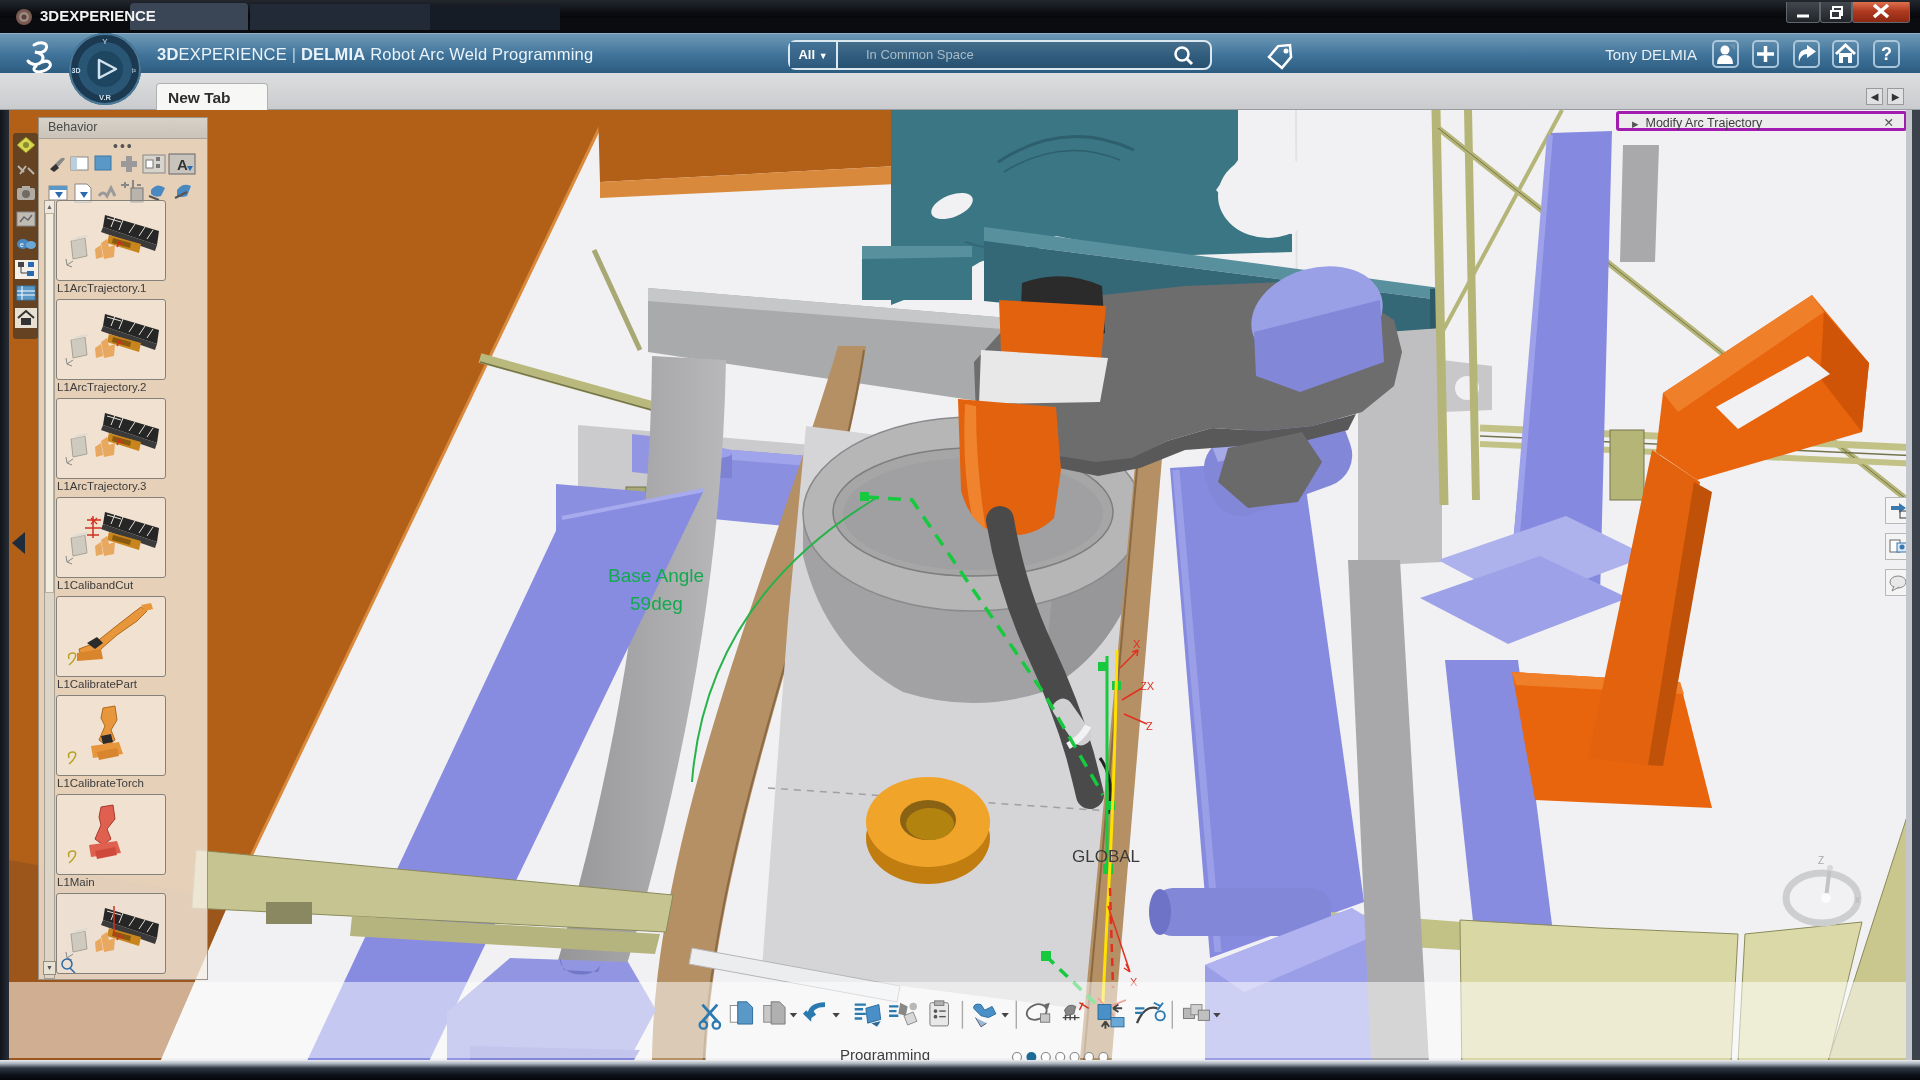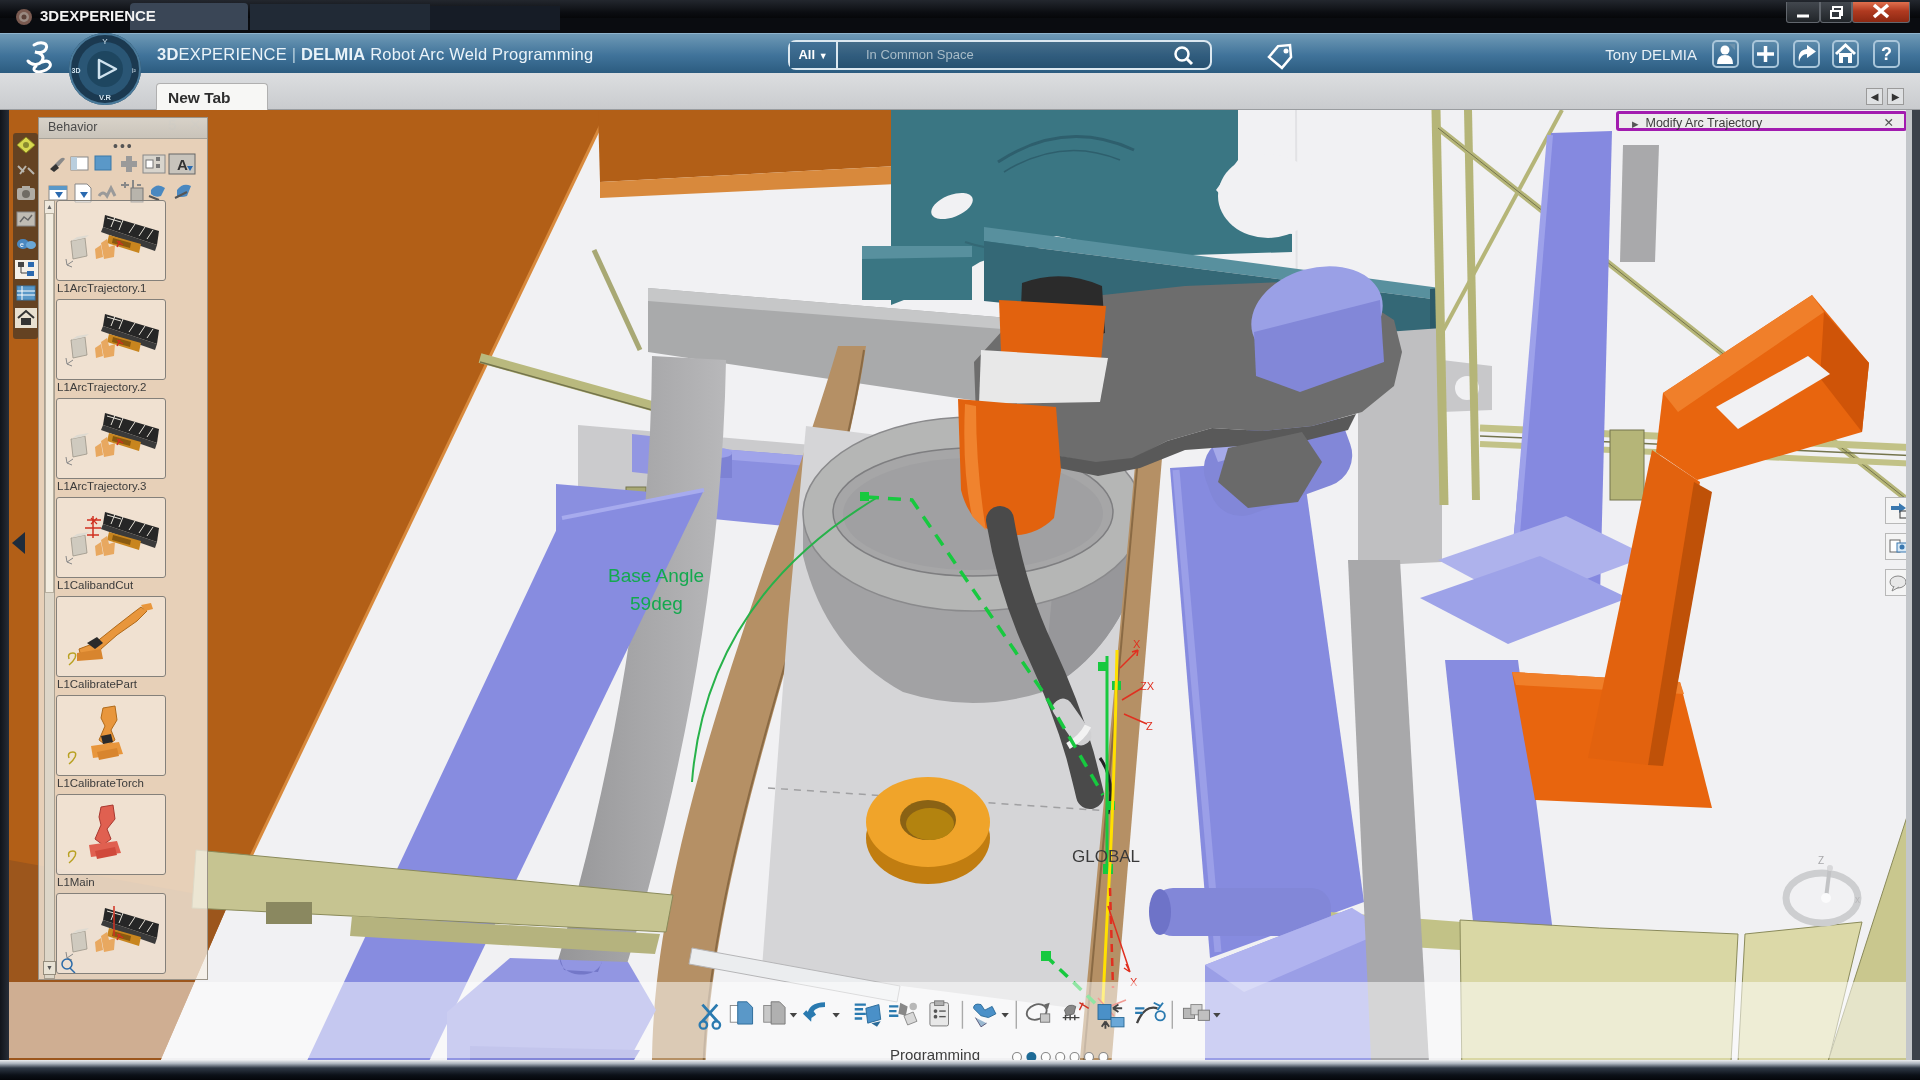--- a/index.html
+++ b/index.html
@@ -11,21 +11,21 @@
 #tab{left:156px;top:83px;width:112px;height:27px;background:#f7f7f5;border:1px solid #b0b0b0;border-bottom:none;border-radius:4px 4px 0 0;font-weight:bold;font-size:15.5px;color:#2e2e2e;line-height:27px;padding-left:11px;box-sizing:border-box;}
 #hdrtitle{left:157px;top:45px;font-size:16.5px;color:#eaf3f9;letter-spacing:.2px;}
 #search{left:788px;top:40px;width:424px;height:30px;border:2px solid #dce8f0;border-radius:8px;background:rgba(10,35,55,.28);box-sizing:border-box;}
 #allbox{left:0;top:0;width:46px;height:26px;background:linear-gradient(#447398,#2d5a7c);border-right:2px solid #dce8f0;color:#fff;font-size:13px;font-weight:bold;line-height:26px;text-align:center;}
 #tonyk{left:1540px;top:46px;width:157px;text-align:right;font-size:15px;color:#e8f0f6;}
 .hico{top:40px;width:27px;height:28px;border:2px solid #a9c6da;border-radius:5px;box-sizing:border-box;}
 .wbtn{top:2px;height:21px;border:1px solid #62676e;border-top:none;box-sizing:border-box;border-radius:0 0 3px 3px;text-align:center;}
 #modbar{left:1616px;top:111px;width:291px;height:20px;background:rgba(234,234,234,.88);border:3px solid #a21caf;border-radius:3px;box-sizing:border-box;font-size:12.5px;color:#3c3c3c;line-height:18px;}
 #panel{left:38px;top:117px;width:170px;height:863px;background:rgba(246,240,230,.78);border:1px solid #9a9388;box-sizing:border-box;}
 #lstrip{left:13px;top:133px;width:25px;height:206px;background:rgba(52,48,42,.62);border-radius:3px;}
-#prog{left:840px;top:1046px;width:140px;text-align:right;font-size:15px;color:#3d3d3d;}
+#prog{left:840px;top:1046px;width:140px;text-align:left;font-size:15px;color:#3d3d3d;}
 #bleft{left:0;top:110px;width:9px;height:952px;background:linear-gradient(90deg,#11141a,#272d37);}
 #bright{left:1906px;top:110px;width:14px;height:952px;background:linear-gradient(90deg,#c3c6ca 0,#c3c6ca 6px,#3c424b 6px);}
 #bbottom{left:0;top:1060px;width:1920px;height:20px;background:linear-gradient(#eceef0,#aab2bc 18%,#2e3845 40%,#0c1118 75%,#04060a);}
 </style>
 </head>
 <body>
 <svg class="abs" style="left:0;top:0" width="1920" height="1080" viewBox="0 0 1920 1080">
 <defs>
 <linearGradient id="grail" x1="0" y1="0" x2="1" y2="0">
 <stop offset="0" stop-color="#8e8e90"></stop>

